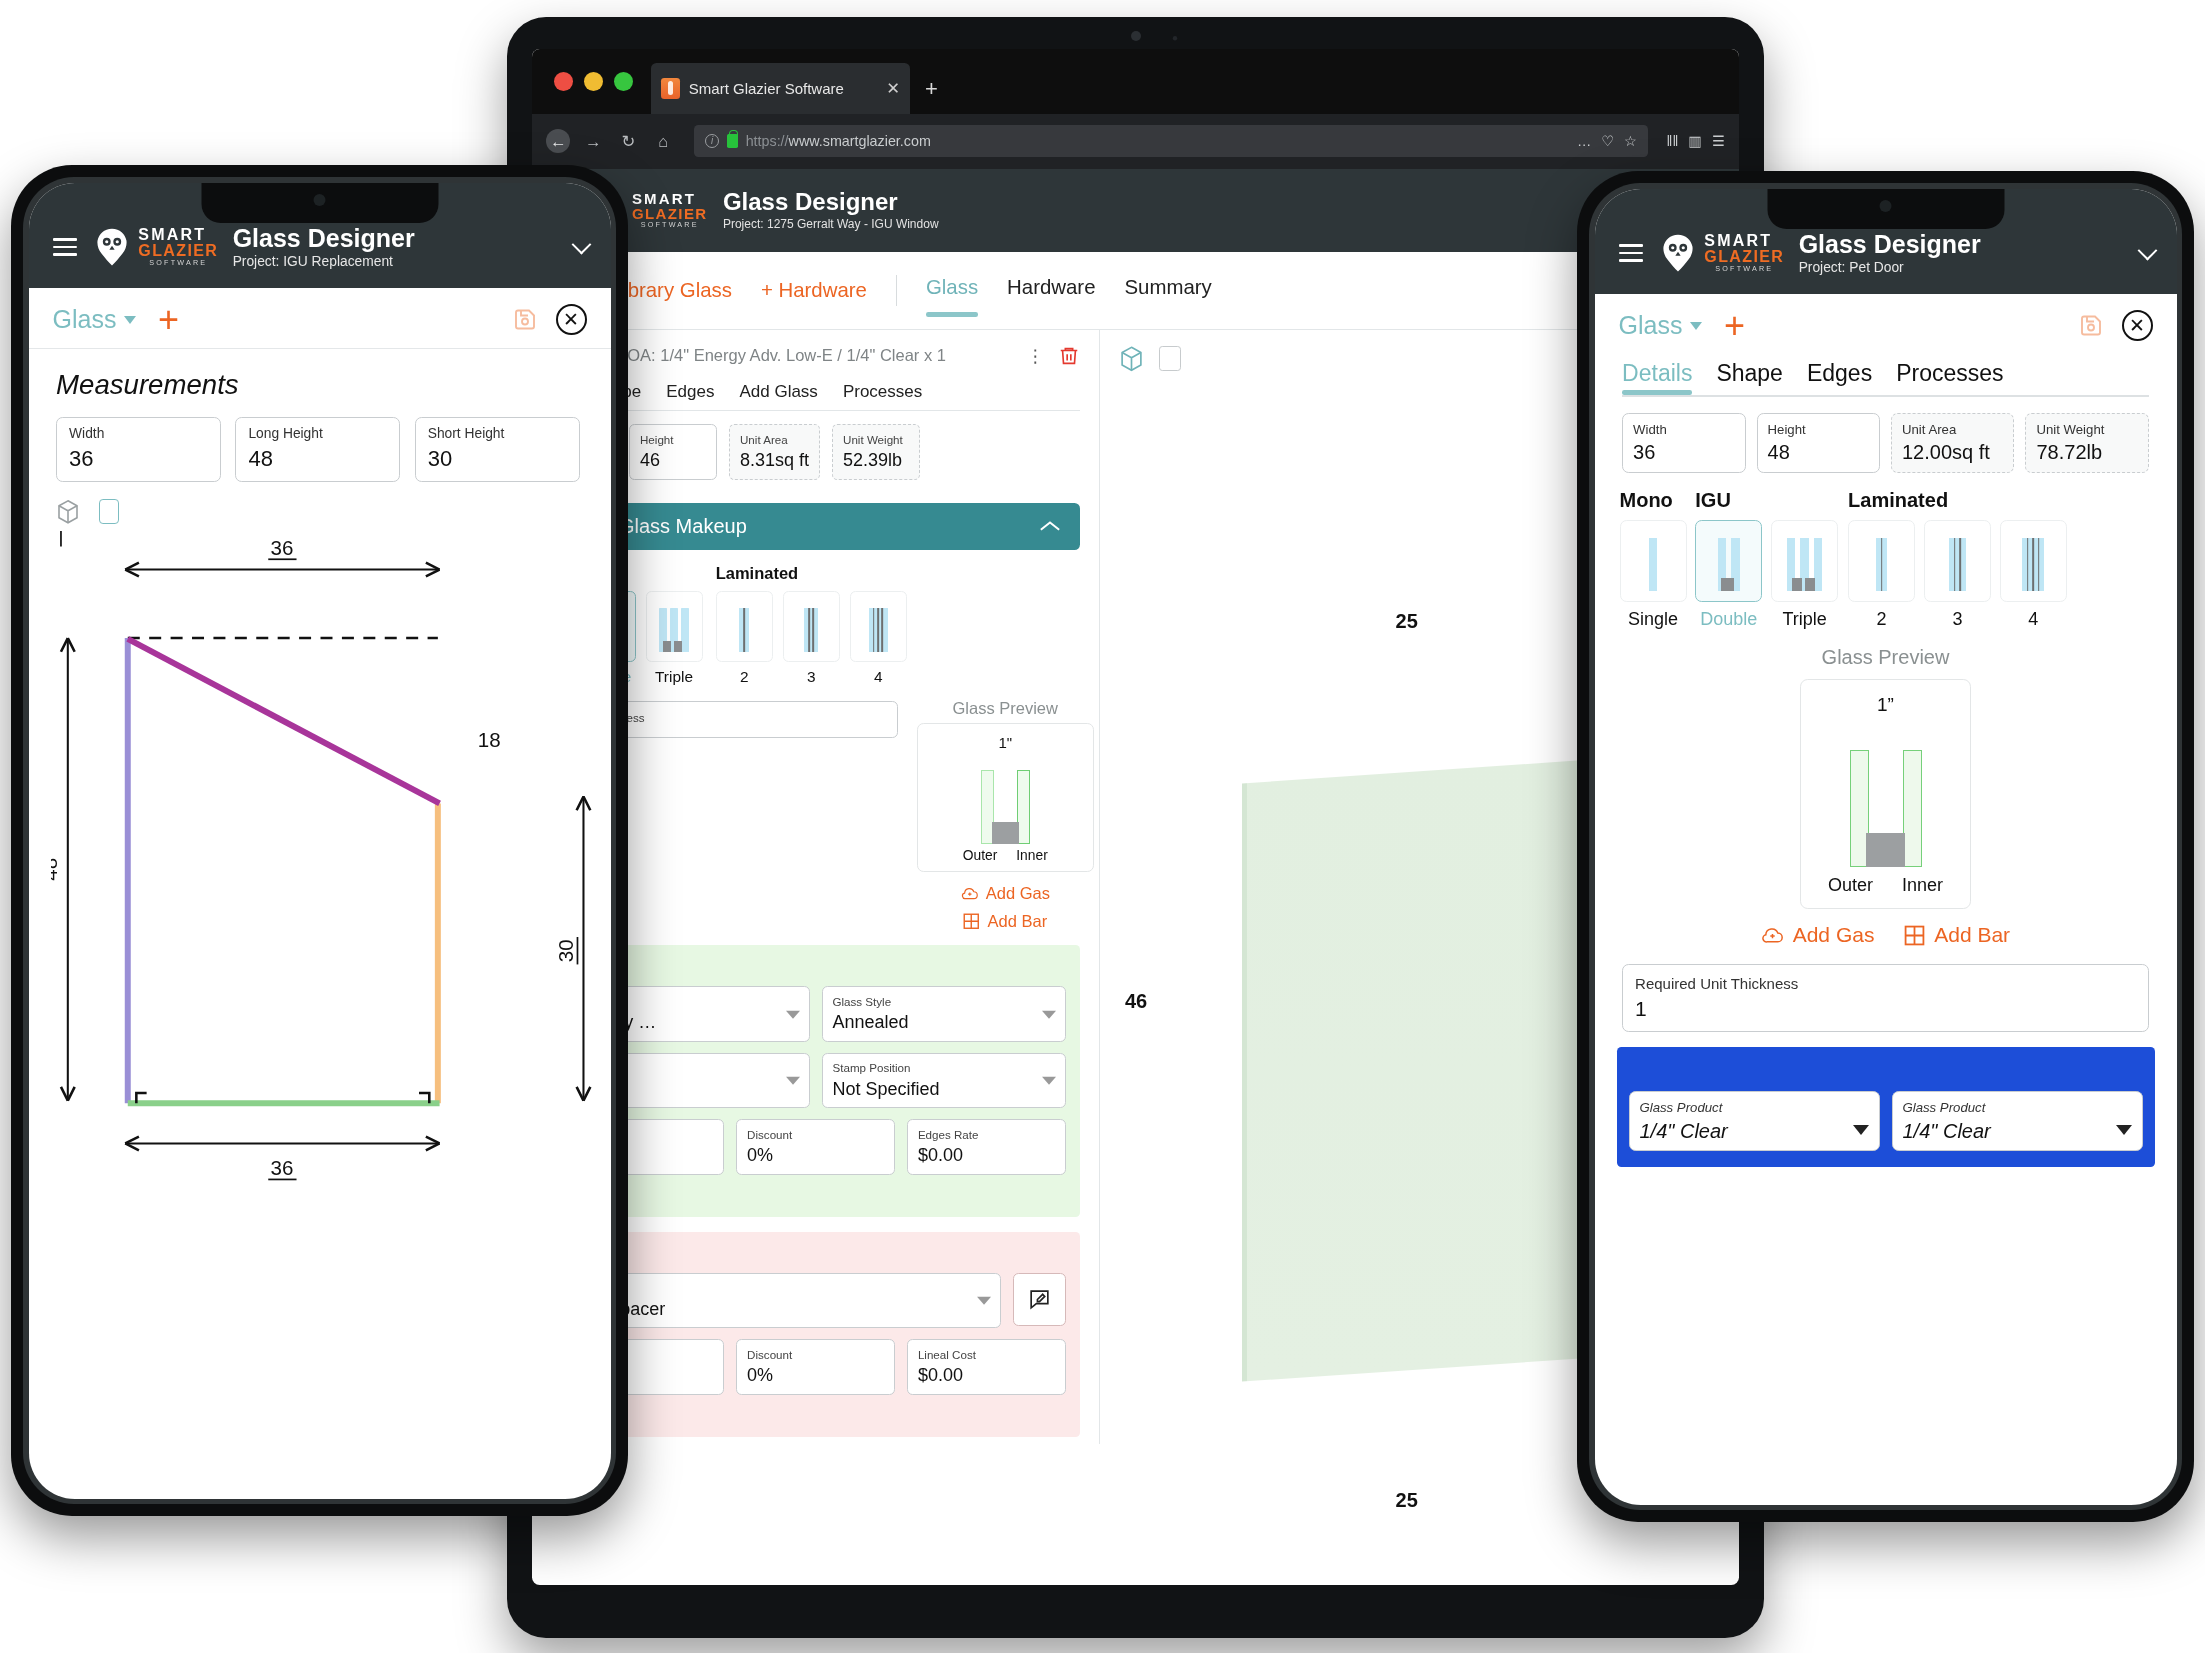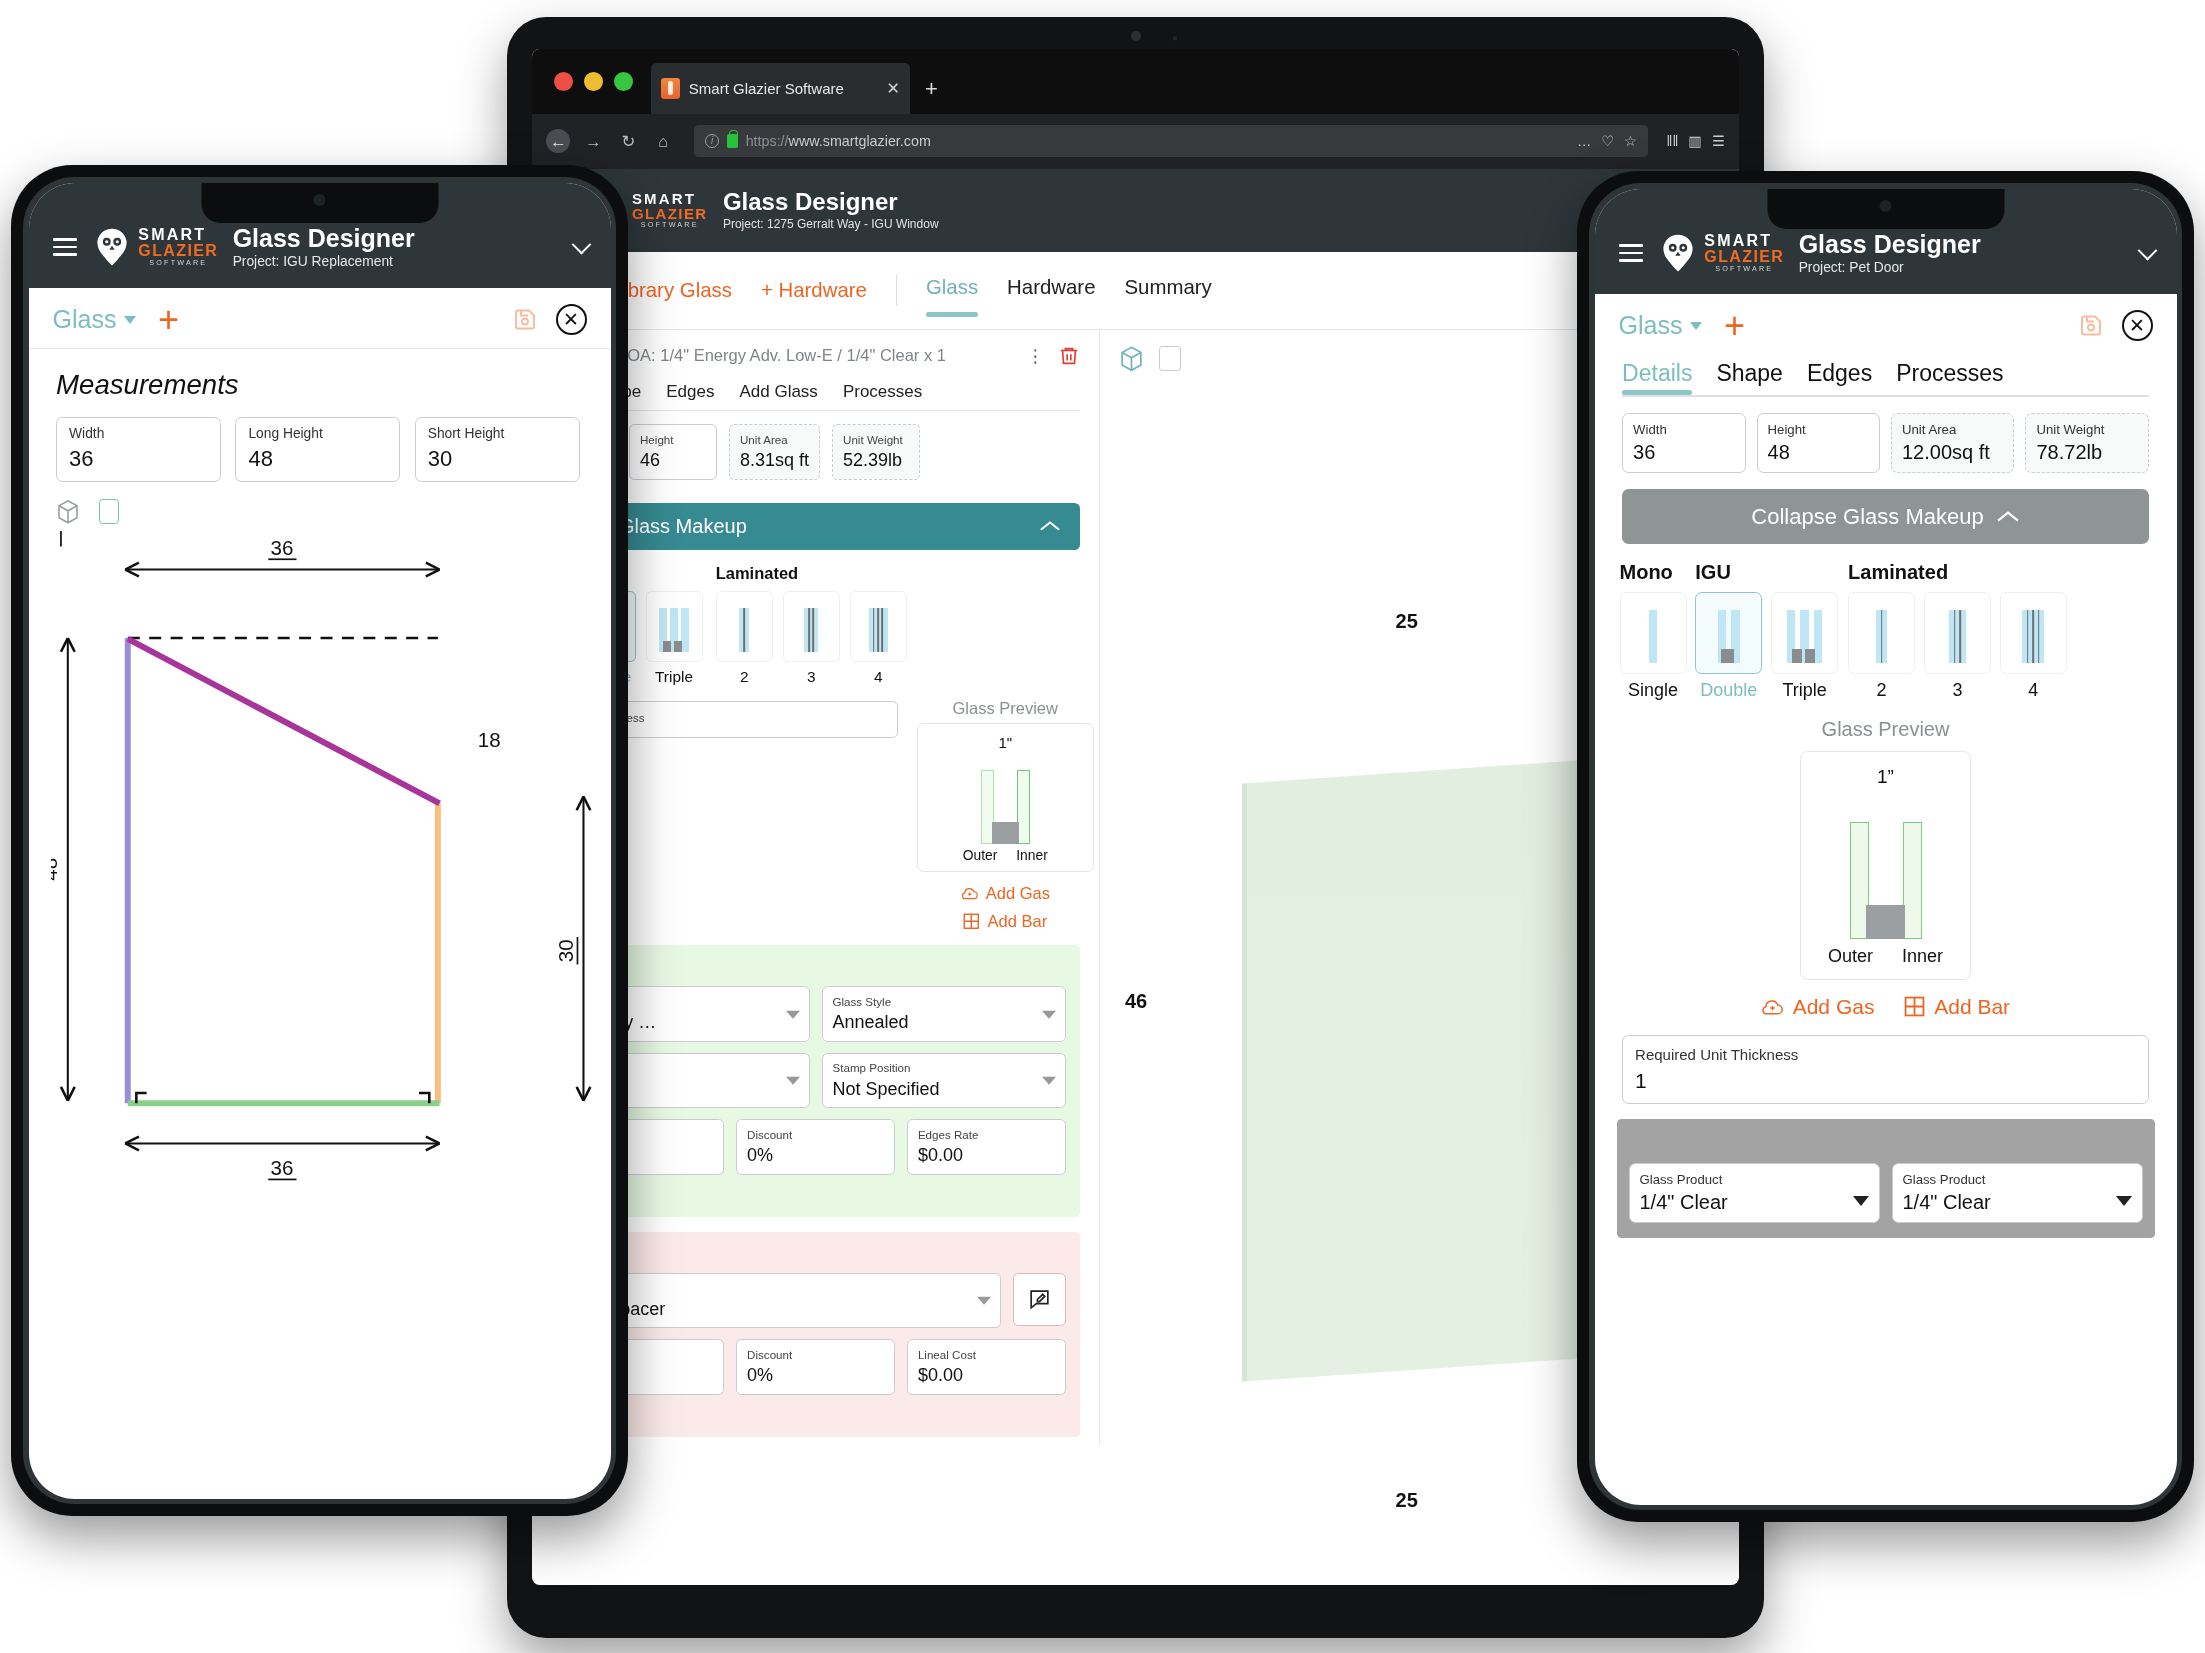--- a/index.html
+++ b/index.html
@@ -237,21 +237,21 @@
   .gp-draw { height: 143px; display:flex; align-items:flex-end; justify-content:center; gap: 0; margin-top: 7.7px; position:relative; }
   .gp-lite { width: 19px; height: 117px; background:#eef9ec; border:1.1px solid #76d07a; }
   .gp-gap { width: 34px; height: 117px; position: relative; }
   .gp-sp { position:absolute; bottom:0; left:-2.2px; right:-2.2px; height: 34px; background:#9c9fa1; }
   .gp-labels { display:flex; justify-content:center; gap: 29px; margin-top: 7.7px; font-size: 18px; color:#111; }
   .gp-actions { display:flex; justify-content:center; gap: 30px; margin-top: 14.3px; color:#ec6523; font-size: 21px; align-items:center; }
   .gp-actions .itm { display:flex; align-items:center; gap: 8.8px; }
   .rthick { border:1.1px solid #c9cdd0; border-radius:6.6px; margin: 16.5px 27.6px 0 27.6px; padding: 10px 12px; }
   .rthick .lbl { font-size:15px; color:#333; }
   .rthick .val { font-size:21px; color:#111; margin-top:5.5px; }
-  .rgreen { background:#a3a3a3; margin: 15.4px 22px 0 22px; border-radius: 4.4px; padding: 44px 12px 15.4px 12px; display:flex; gap: 12px; }
+  .rgreen { background:#1d4ed8; margin: 15.4px 22px 0 22px; border-radius: 4.4px; padding: 44px 12px 15.4px 12px; display:flex; gap: 12px; font-style: italic; }
   .rgreen .rfld { position:relative; padding-right: 33px; }
   .rgcaret { position:absolute; right: 10px; top: 56%; width:0;height:0;border-left:8.3px solid transparent;border-right:8.3px solid transparent;border-top:10px solid #222; }
 </style>
 </head>
 <body>
 
 <div class="stage">
 
   <div class="tablet">
     <div class="tab-camera"></div>
@@ -791,26 +791,20 @@
           <div class="rfld dash">
             <div class="lbl">Unit Area</div>
             <div class="val">12.00sq ft</div>
           </div>
           <div class="rfld dash">
             <div class="lbl">Unit Weight</div>
             <div class="val">78.72lb</div>
           </div>
         </div>
 
-        <div class="rcollapse">
-          <span>Collapse Glass Makeup</span>
-          <svg width="24" height="15.4" viewBox="0 0 24 14" fill="none" stroke="#fff" stroke-width="2.2">
-              <path d="M2 11L12 3l10 8"></path>
-            </svg>
-        </div>
 
         <div class="rmakeup">
           <div class="rmkgroup">
             <div class="rmkhead">Mono</div>
             <div class="rmkitems">
               <div class="rmkcell">
                 <div class="rmkbox">
                     <div class="rpane"></div>
                   </div>
                 <div class="rmklabel">Single</div>

